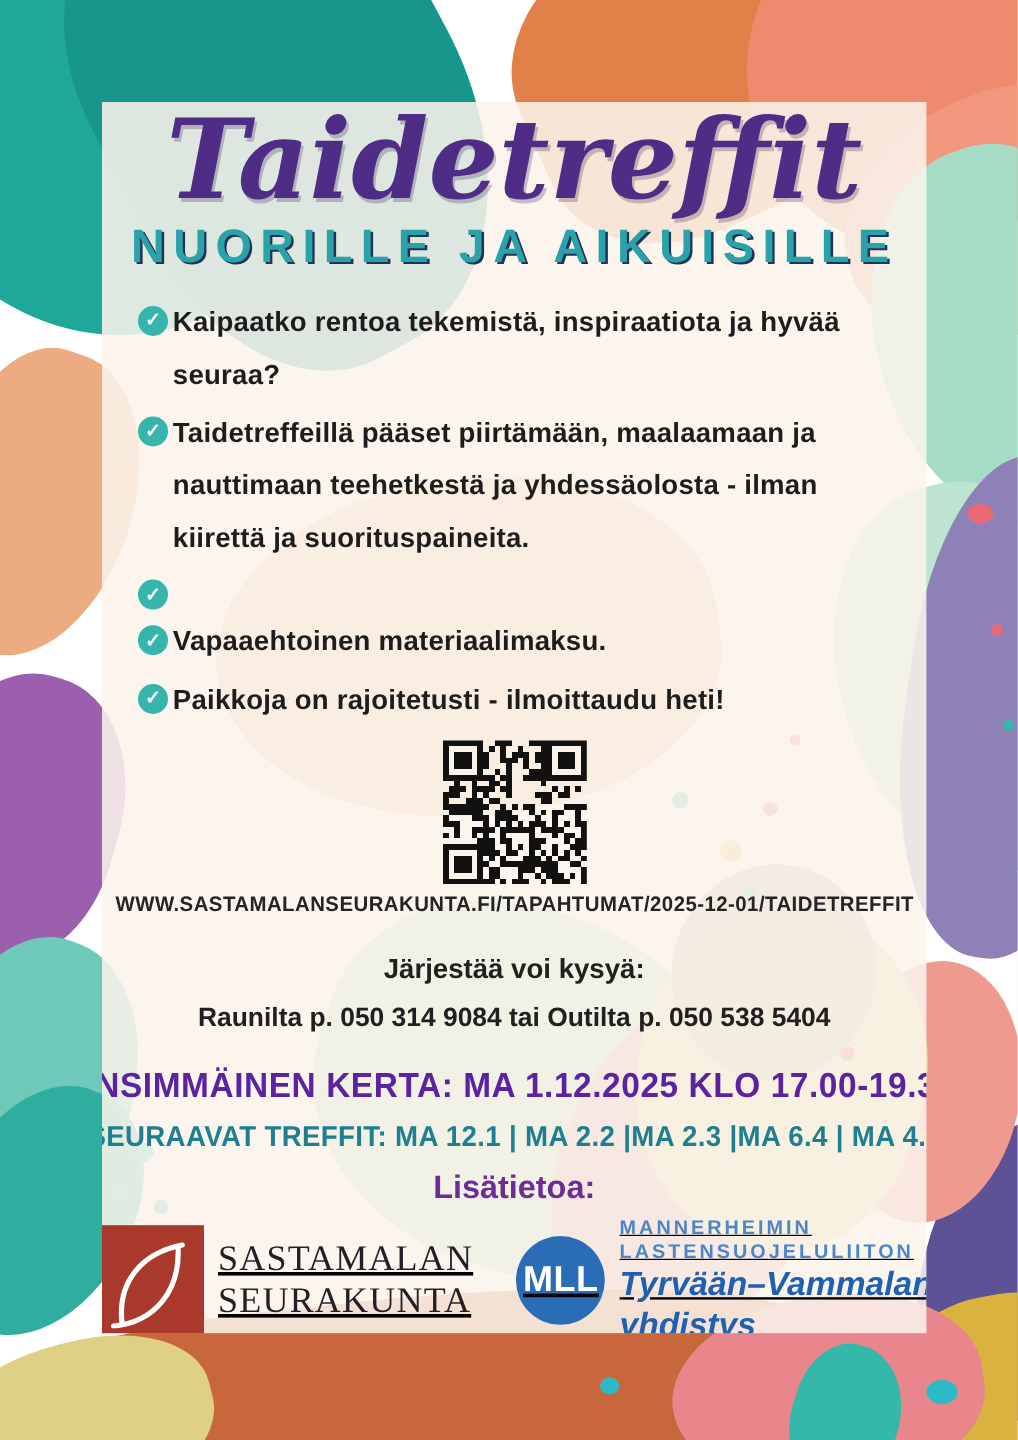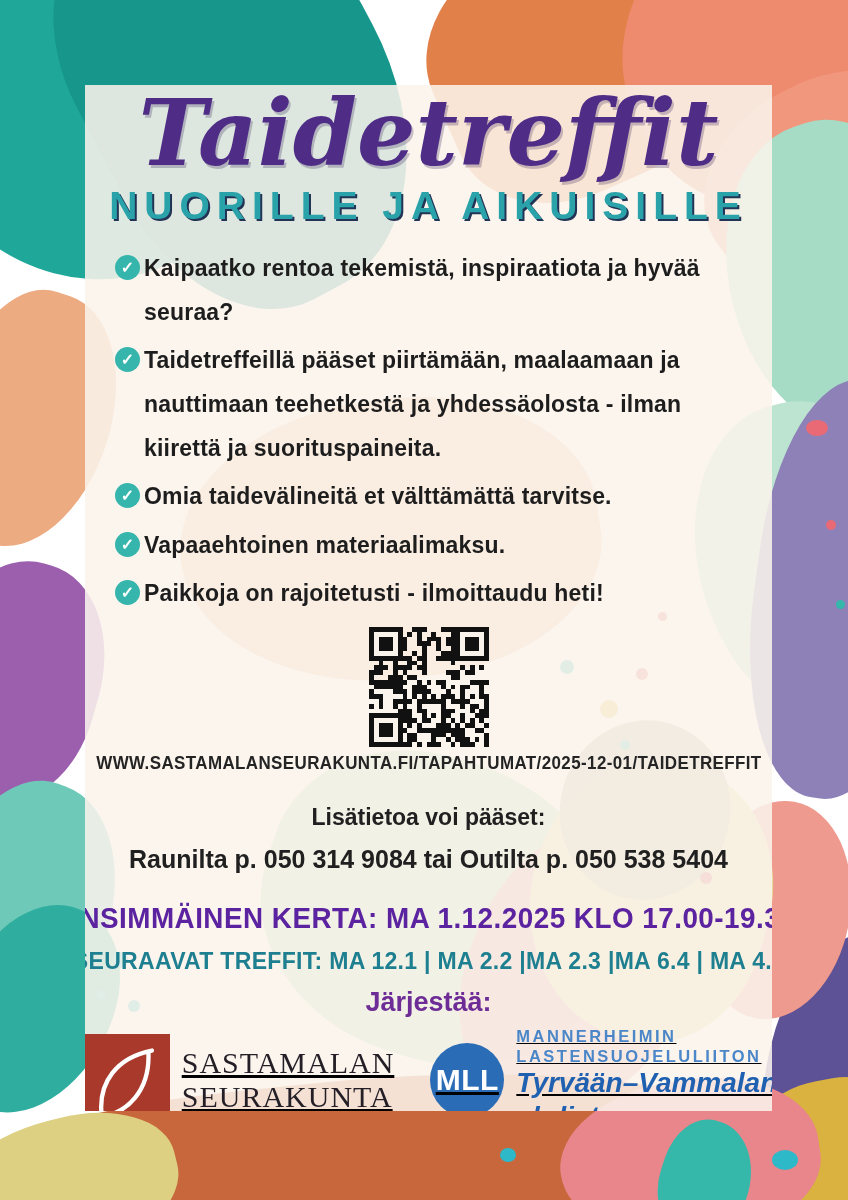--- a/index.html
+++ b/index.html
@@ -43,21 +43,21 @@
     font-size:23px;font-weight:bold;color:#1d1d1d;line-height:1.92;
     letter-spacing:0.2px;
   }
   .qr-wrap{margin-top:8px;width:120px;height:120px;}
   .qr-wrap svg{width:120px;height:120px;display:block;}
   .url-line{
     margin-top:6px;font-size:17.5px;font-weight:bold;color:#242424;
     letter-spacing:0.4px;white-space:nowrap;transform:scaleX(0.97);
   }
   .info-heading{margin-top:30px;font-size:23px;font-weight:bold;color:#202020;}
-  .info-contacts{margin-top:14px;font-size:25px;font-weight:bold;color:#202020;white-space:nowrap;}
+  .info-contacts{margin-top:14px;font-size:22px;font-weight:bold;color:#202020;white-space:nowrap;}
   .first-session{
     margin-top:28px;font-size:29px;font-weight:bold;white-space:nowrap;
     color:var(--heading-purple,#5c23a0);letter-spacing:0.5px;transform:scaleX(0.96);
   }
   .next-sessions{
     margin-top:12px;font-size:24px;font-weight:bold;white-space:nowrap;
     color:var(--schedule-teal,#1d7f90);letter-spacing:0.3px;transform:scaleX(0.96);
   }
   .organizer-heading{
     margin-top:12px;font-size:27px;font-weight:bold;
@@ -142,21 +142,20 @@
     <div class="bullet">
       <span class="check">✓</span>
       <span class="bullet-text">Kaipaatko rentoa tekemistä, inspiraatiota ja hyvää seuraa?</span>
     </div>
     <div class="bullet">
       <span class="check">✓</span>
       <span class="bullet-text">Taidetreffeillä pääset piirtämään, maalaamaan ja nauttimaan teehetkestä ja yhdessäolosta - ilman kiirettä ja suorituspaineita.</span>
     </div>
     <div class="bullet">
       <span class="check">✓</span>
-      <span class="bullet-text">Omia taidevälineitä et välttämättä tarvitse.</span>
     </div>
     <div class="bullet">
       <span class="check">✓</span>
       <span class="bullet-text">Vapaaehtoinen materiaalimaksu.</span>
     </div>
     <div class="bullet">
       <span class="check">✓</span>
       <span class="bullet-text">Paikkoja on rajoitetusti - ilmoittaudu heti!</span>
     </div>
   </div>
@@ -411,27 +410,27 @@
         <rect x="19" y="1" width="5" height="5" fill="#faf3eb"></rect>
         <rect x="20" y="2" width="3" height="3" fill="#111"></rect>
         <rect x="0" y="18" width="7" height="7" fill="#111"></rect>
         <rect x="1" y="19" width="5" height="5" fill="#faf3eb"></rect>
         <rect x="2" y="20" width="3" height="3" fill="#111"></rect>
       </svg>
   </div>
 
   <div class="url-line">WWW.SASTAMALANSEURAKUNTA.FI/TAPAHTUMAT/2025-12-01/TAIDETREFFIT</div>
 
-  <div class="info-heading">Lisätietoa voi pääset:</div>
+  <div class="info-heading">Järjestää voi kysyä:</div>
   <div class="info-contacts">Raunilta p. 050 314 9084 tai Outilta p. 050 538 5404</div>
 
   <div class="first-session">ENSIMMÄINEN KERTA: MA 1.12.2025 KLO 17.00-19.30</div>
   <div class="next-sessions">SEURAAVAT TREFFIT: MA 12.1 | MA 2.2 |MA 2.3 |MA 6.4 | MA 4.5</div>
 
-  <div class="organizer-heading">Järjestää:</div>
+  <div class="organizer-heading">Lisätietoa:</div>
 
   <div class="logos">
     <div class="church">
       <div class="church-mark">
         <svg width="78" height="80" viewBox="0 0 90 92">
           <path d="M18 86 C14 48 36 20 76 12" fill="none" stroke="#ffffff" stroke-width="5" stroke-linecap="round"></path>
           <path d="M10 90 C50 86 74 56 72 14" fill="none" stroke="#ffffff" stroke-width="5" stroke-linecap="round"></path>
         </svg>
       </div>
       <div class="church-name">

